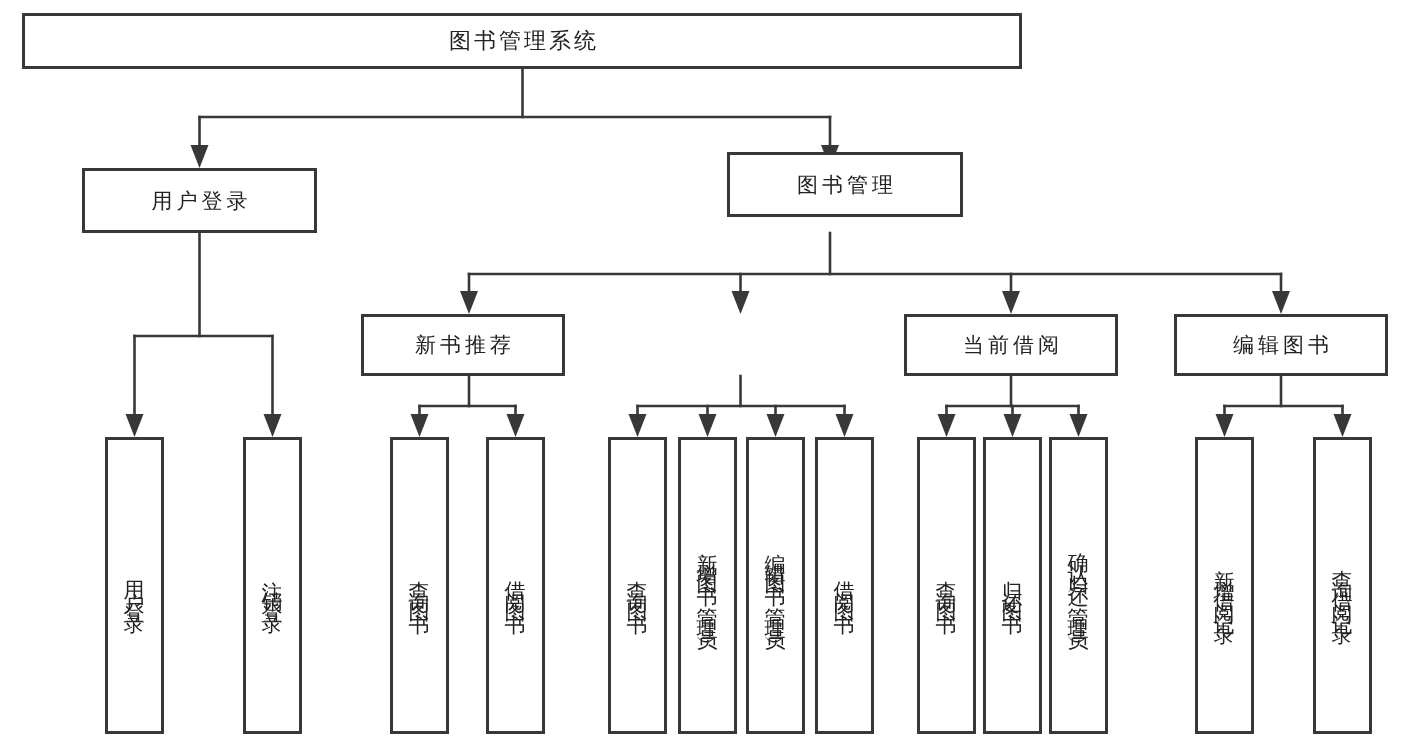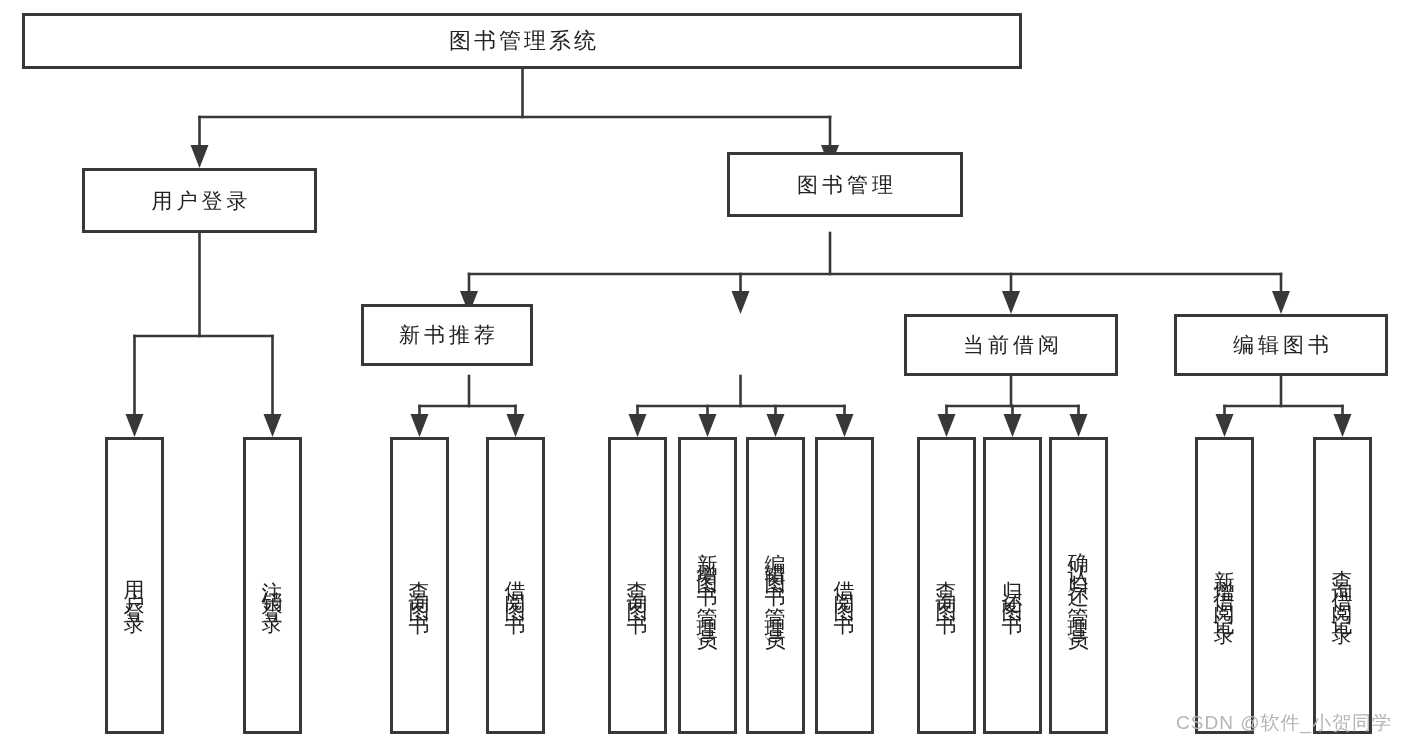--- a/index.html
+++ b/index.html
@@ -55,21 +55,21 @@
     font-size: 21px;
     letter-spacing: 11px;
     line-height: 1;
   }
 
   
   .n-root          { left: 22px;   top: 13px;  width: 1000px; height: 56px; }
   .n-user-login    { left: 82px;   top: 168px; width: 235px;  height: 65px; }
   .n-book-mgmt     { left: 712px;  top: 152px; width: 236px;  height: 65px; margin-left: 15px; }
 
-  .n-new-book      { left: 361px;  top: 304px; width: 172px;  height: 62px; }
+  .n-new-book      { left: 361px;  top: 314px; width: 204px;  height: 62px; }
   .n-book-borrow   { left: 633px;  top: 314px; width: 215px;  height: 62px; }
   .n-cur-borrow    { left: 904px;  top: 314px; width: 214px;  height: 62px; text-align: center; }
   .n-borrow-rec    { left: 1174px; top: 314px; width: 214px;  height: 62px; }
 
   .leaf            { top: 437px; width: 59px; height: 297px; }
   .l1  { left: 105px;  }
   .l2  { left: 243px;  }
   .l3  { left: 390px;  }
   .l4  { left: 486px;  }
   .l5  { left: 608px;  }
@@ -193,15 +193,14 @@
   <div class="node vbox leaf l7">编辑图书（管理员）</div>
   <div class="node vbox leaf l8">借阅图书</div>
 
   <div class="node vbox leaf l9">查询图书</div>
   <div class="node vbox leaf l10">归还图书</div>
   <div class="node vbox leaf l11">确认归还（管理员）</div>
 
   <div class="node vbox leaf l12">新增借阅记录</div>
   <div class="node vbox leaf l13">查询借阅记录</div>
 
-  <div class="watermark">CSDN @软件_小贺同学</div>
 
 </div>
 
 </body></html>

